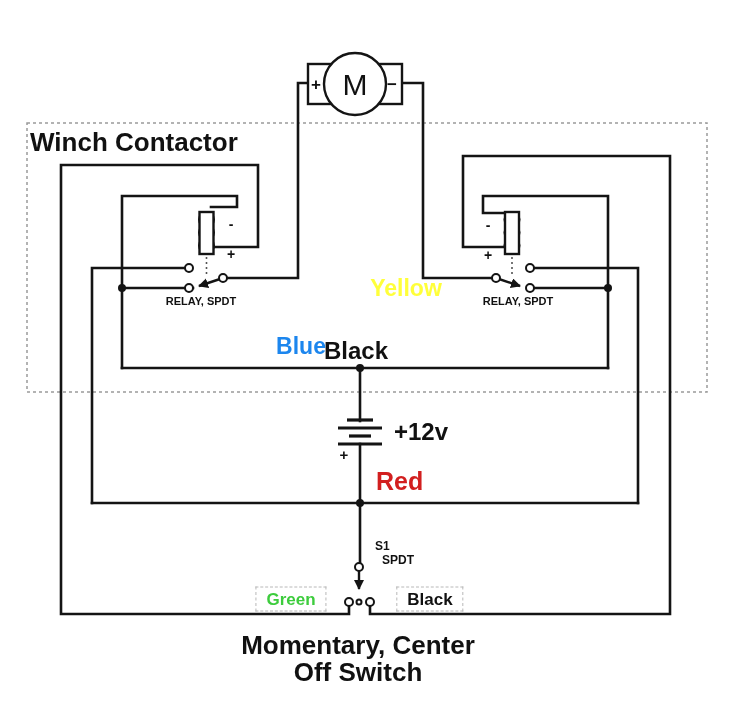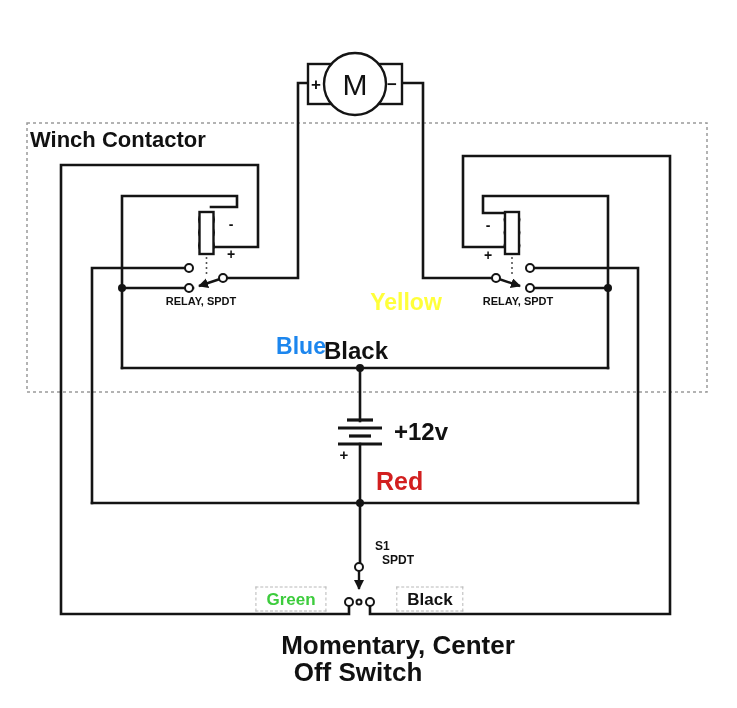--- a/index.html
+++ b/index.html
@@ -23,21 +23,21 @@
   .coil-loop{fill:#fff;stroke:var(--c-wire);stroke-width:2;}
   .coil-body{fill:#fff;stroke:var(--c-wire);stroke-width:2.4;}
   .actuator{stroke:#555;stroke-width:1.6;stroke-dasharray:2 3;fill:none;}
   .arm{stroke:var(--c-wire);stroke-width:2.4;}
   .contact{fill:#fff;stroke:var(--c-wire);stroke-width:2;}
   .dot{fill:var(--c-wire);stroke:none;}
   .lbl{position:absolute;font-weight:700;color:#111;white-space:nowrap;line-height:1;}
   .cx{transform:translateX(-50%);}
   .cc{transform:translate(-50%,-50%);}
   .lbl-title{font-size:26px;}
-  .lbl-contactor{font-size:22px;}
+  .lbl-contactor{font-size:26px;}
   .lbl-m{font-size:30px;font-weight:400;}
   .lbl-term{font-size:17px;}
   .lbl-relay{font-size:11px;}
   .lbl-coilterm{font-size:14px;}
   .lbl-wire{font-size:23px;}
   .lbl-blue{color:var(--c-blue);}
   .lbl-yellow{color:var(--c-yellow);}
   .lbl-black{font-size:24px;}
   .lbl-batt{font-size:24px;}
   .lbl-battplus{font-size:15px;}
@@ -138,30 +138,30 @@
 
   <div class="lbl lbl-coilterm cc" style="left:231px;top:224px;">-</div>
   <div class="lbl lbl-coilterm cc" style="left:231px;top:254px;">+</div>
   <div class="lbl lbl-coilterm cc" style="left:488px;top:225px;">-</div>
   <div class="lbl lbl-coilterm cc" style="left:488px;top:255px;">+</div>
 
   <div class="lbl lbl-relay cx" style="left:201px;top:296px;">RELAY, SPDT</div>
   <div class="lbl lbl-relay cx" style="left:518px;top:296px;">RELAY, SPDT</div>
 
   <div class="lbl lbl-wire lbl-blue cx" style="left:301px;top:291px;margin-top:44px;">Blue</div>
-  <div class="lbl lbl-wire lbl-yellow cx" style="left:406px;top:291px;">Yellow</div>
+  <div class="lbl lbl-wire lbl-yellow cx" style="left:406px;top:277px;">Yellow</div>
   <div class="lbl lbl-black cx" style="left:356px;top:339px;">Black</div>
 
   <div class="lbl lbl-batt" style="left:394px;top:420px;">+12v</div>
   <div class="lbl lbl-battplus cc" style="left:344px;top:454px;">+</div>
 
   <div class="lbl lbl-red" style="left:376px;top:469px;">Red</div>
 
   <div class="lbl lbl-s1" style="left:363px;top:540px;margin-left:12px;">S1</div>
   <div class="lbl lbl-s1" style="left:382px;top:554px;">SPDT</div>
 
   <div class="lbl tagbox tag-green cc" style="left:291px;top:599px;">Green</div>
   <div class="lbl tagbox cc" style="left:430px;top:599px;">Black</div>
 
-  <div class="lbl lbl-caption cx" style="left:358px;top:632px;margin-left:40px;">Momentary, Center</div>
+  <div class="lbl lbl-caption cx" style="left:358px;top:632px;">Momentary, Center</div>
   <div class="lbl lbl-caption cx" style="left:358px;top:659px;">Off Switch</div>
 
 </div>
 
 </body></html>

